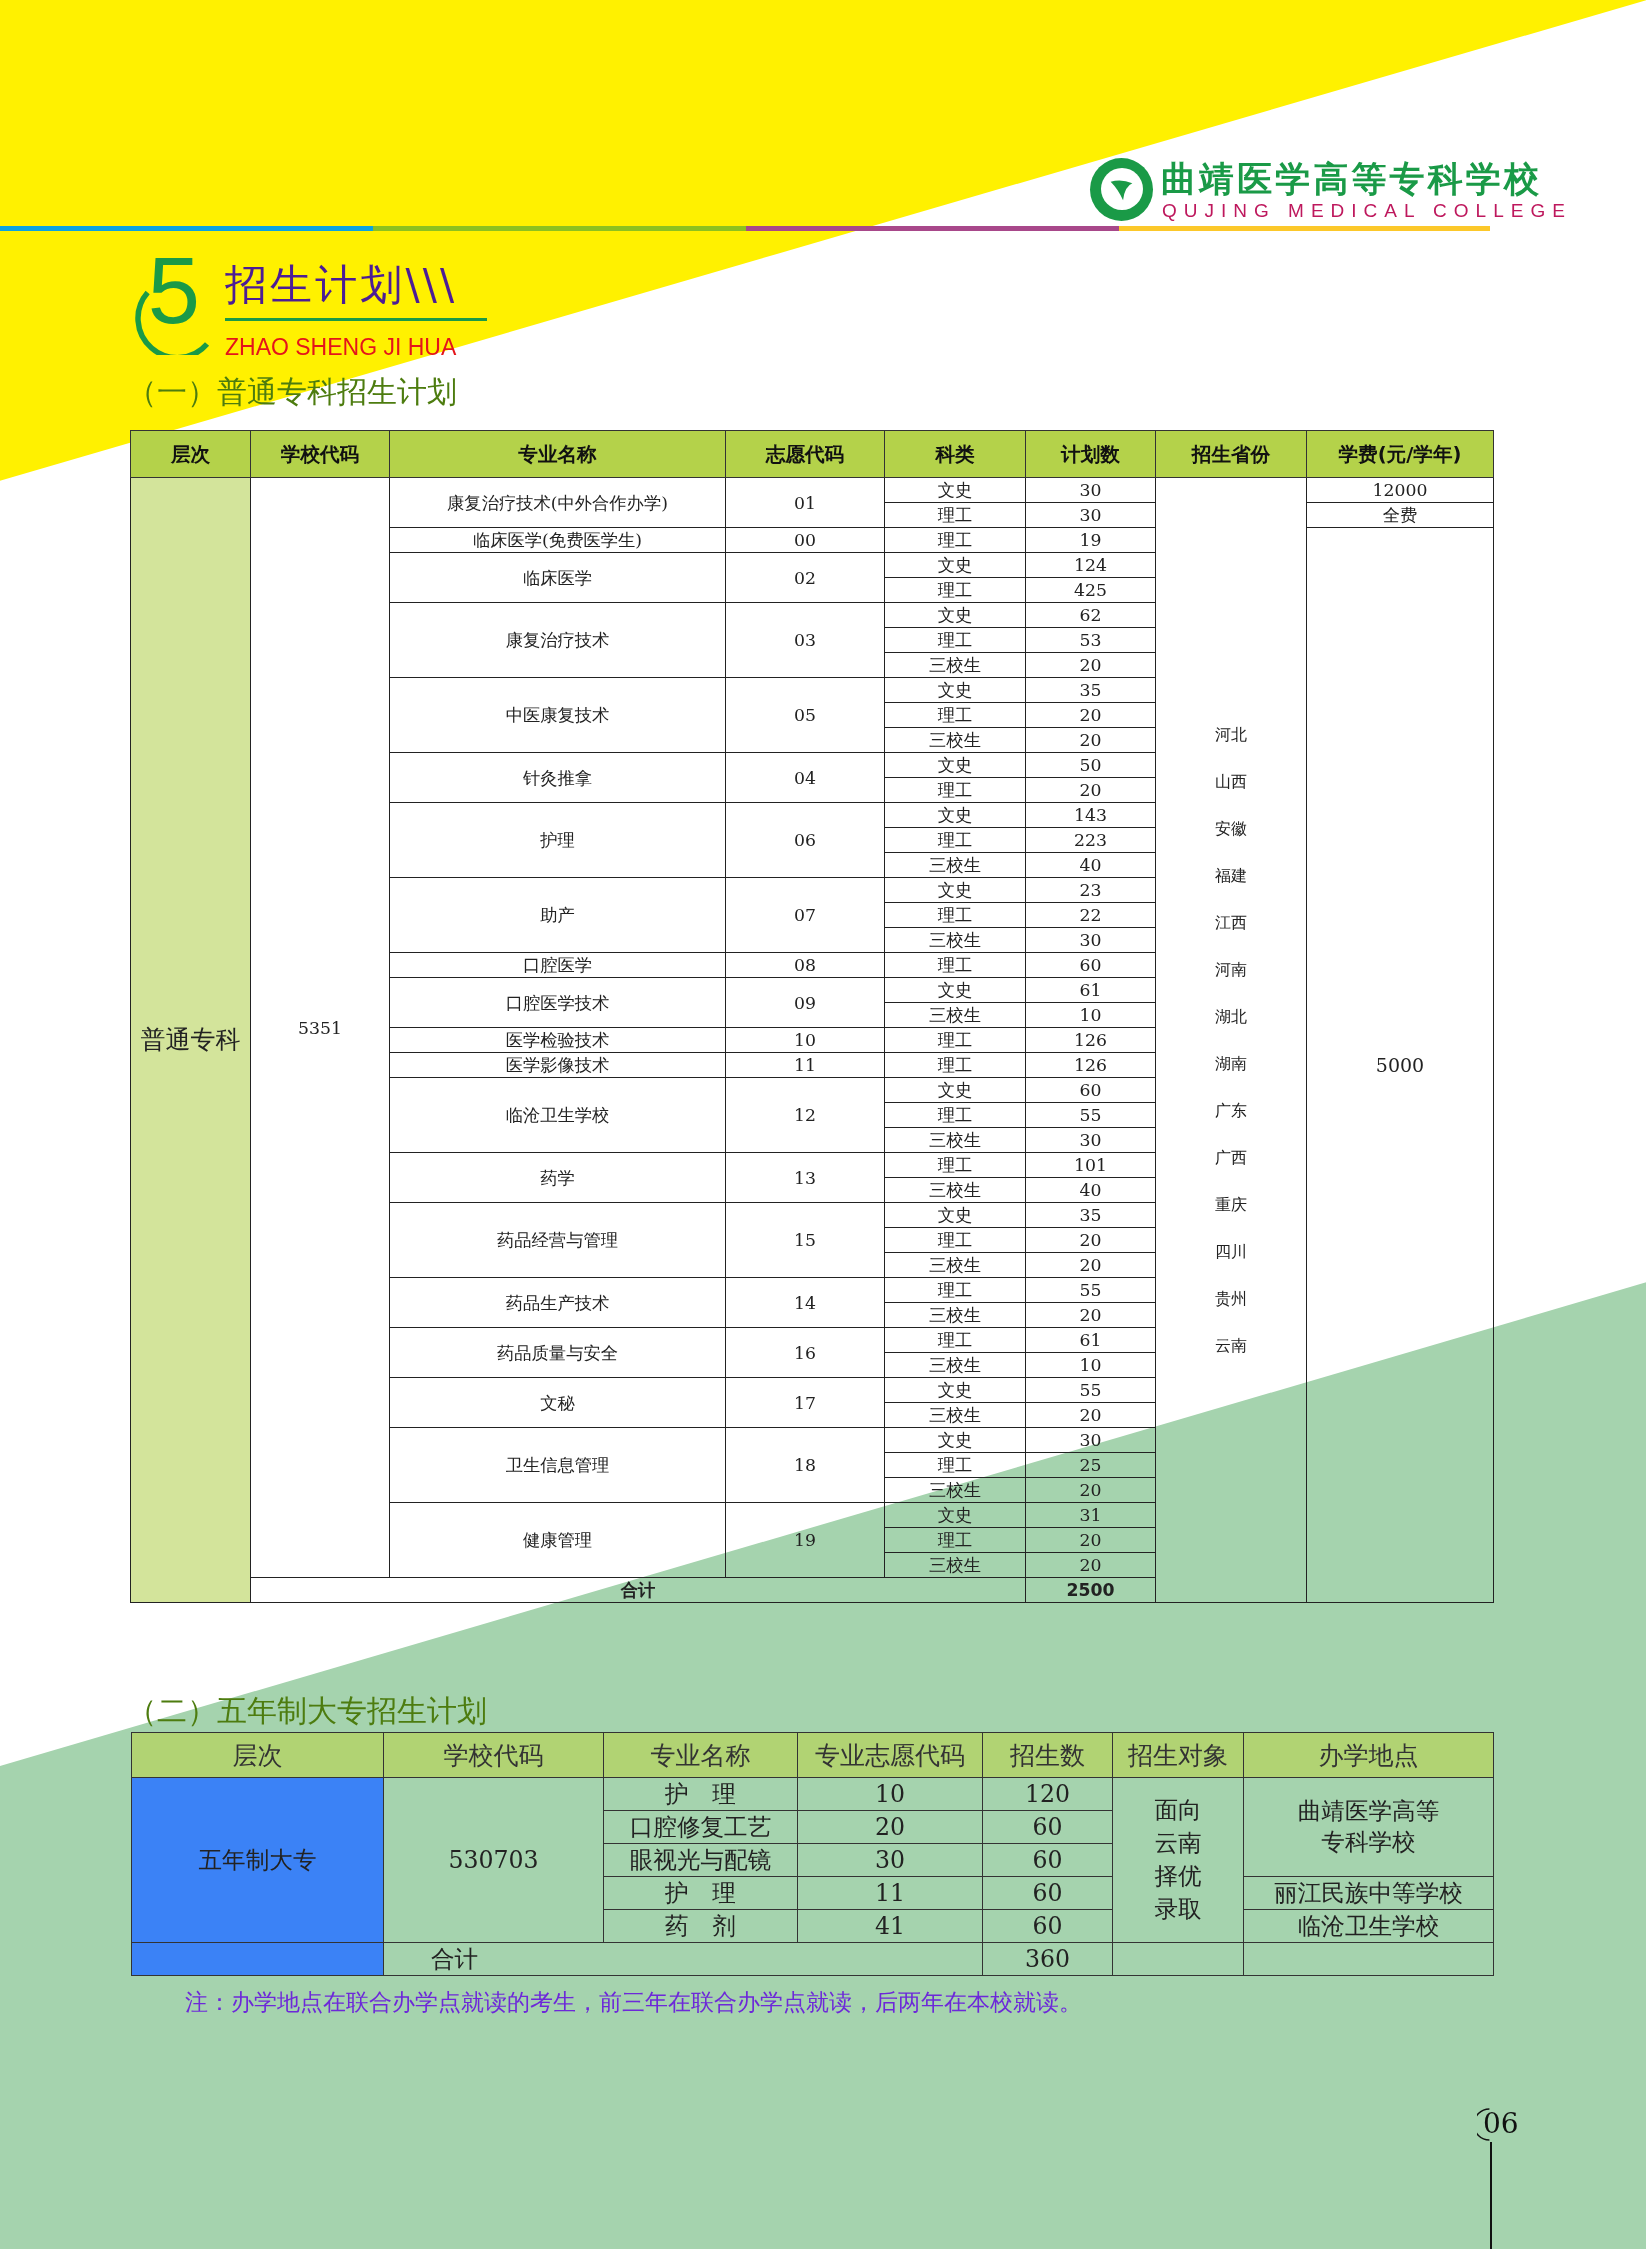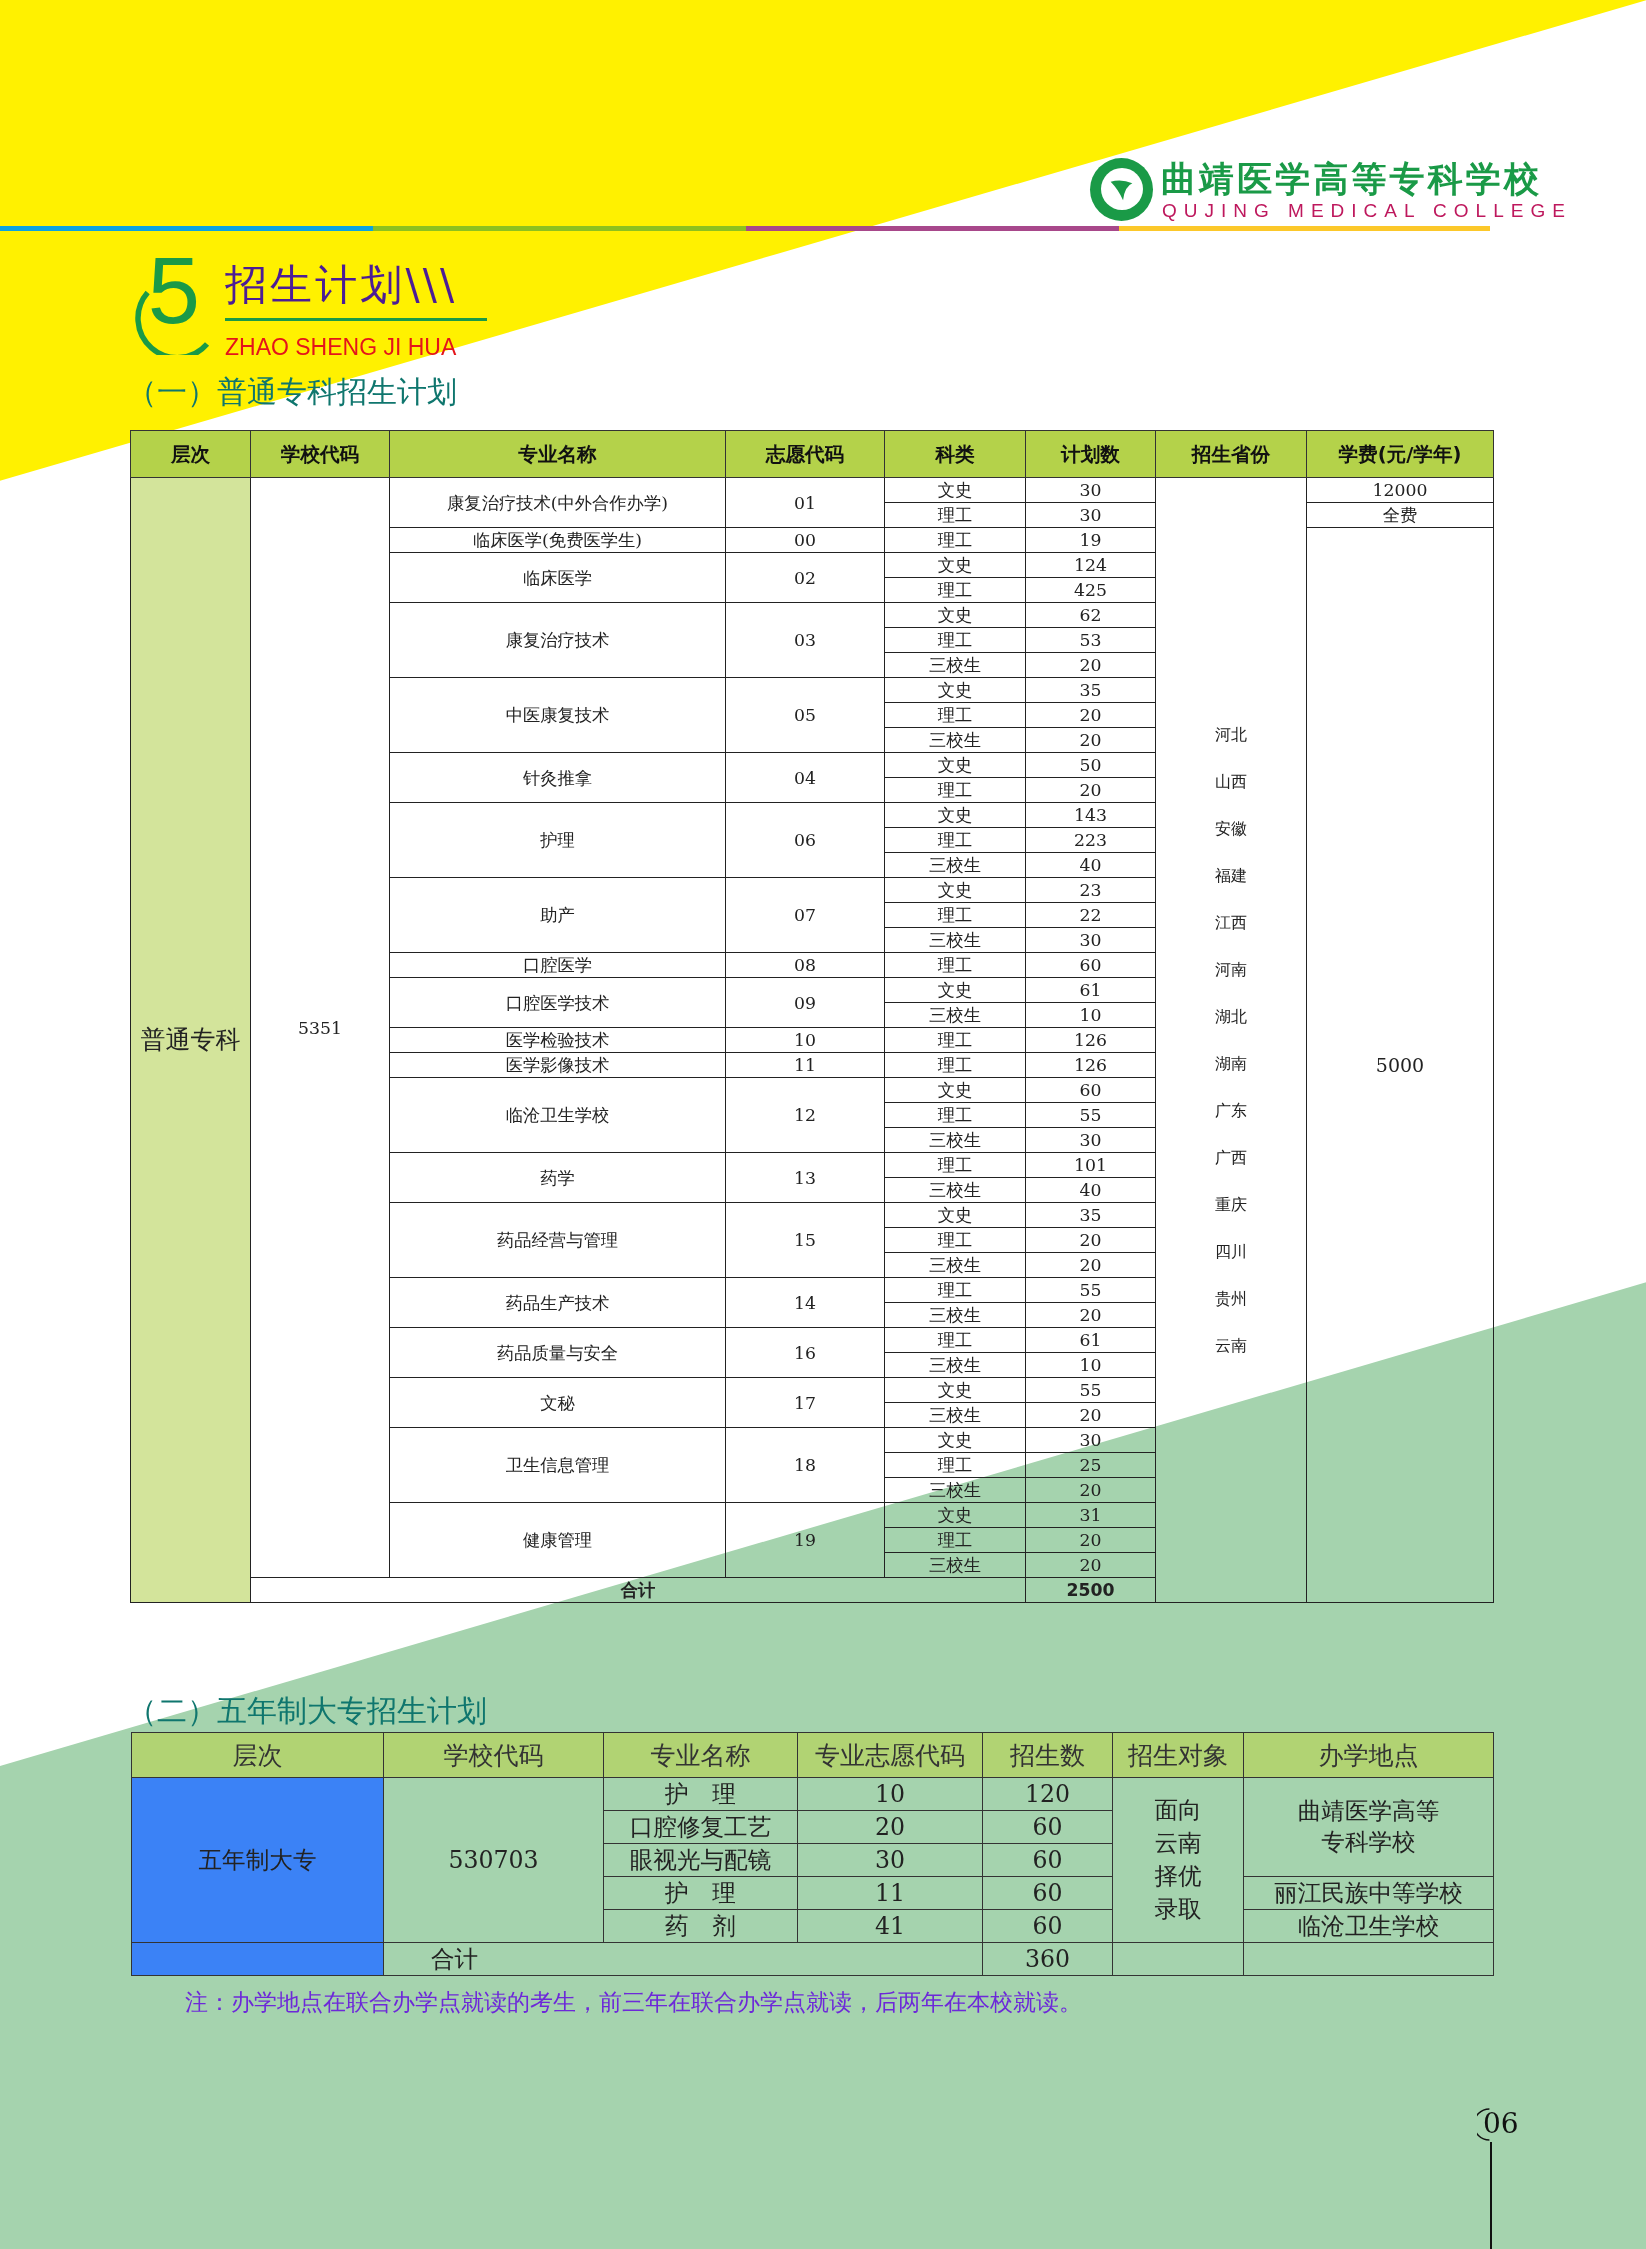--- a/index.html
+++ b/index.html
@@ -19,21 +19,21 @@
   .logo-en { position: absolute; left: 72px; top: 44px; font-size: 19px; color: #be185d; letter-spacing: 7px; font-family: "Liberation Sans", sans-serif; white-space: nowrap; }
   .stripe { position: absolute; top: 226px; height: 4.7px; }
 
   .section-title { position: absolute; left: 132px; top: 255px; width: 377px; height: 102px; }
   .big-five { position: absolute; left: 15.7px; top: -11px; font-family: "Liberation Sans", sans-serif; font-size: 94px; color: #1a9a47; line-height: 1; }
   .five-arc { position: absolute; left: 0; top: 14px; width: 86px; height: 86px; }
   .title-cn { position: absolute; left: 93px; top: 1.6px; font-family: "DejaVu Sans", sans-serif; font-size: 42px; color: #4c1d95; letter-spacing: 3.1px; white-space: nowrap; }
   .title-rule { position: absolute; left: 93px; top: 63px; width: 262px; height: 3.1px; background: #1a9a47; }
   .title-pinyin { position: absolute; left: 93px; top: 71px; font-family: "Liberation Sans", sans-serif; font-size: 23px; color: #e4141b; white-space: nowrap; margin-top: 8px; }
 
-  .subhead { position: absolute; left: 127px; font-family: Liberation Mono, monospace; font-size: 30px; color: #0f766e; white-space: nowrap; }
+  .subhead { position: absolute; left: 127px; font-family: Liberation Mono, monospace; font-size: 30px; color: #4d7c0f; white-space: nowrap; }
 
   table { border-collapse: collapse; position: absolute; table-layout: fixed; }
   #t1 { left: 130px; top: 430px; width: 1363px; }
   #t1 th { background: #b4d24a; height: 44px; font-family: "DejaVu Sans", sans-serif; font-weight: bold; font-size: 19.6px; color: #111; border: 1.6px solid #333; }
   #t1 td { border: 1.2px solid #222; font-size: 17.3px; text-align: center; color: #222; padding: 0; height: 24px; line-height: 24px; }
   #t1 td.level { background: #d3e49b; font-size: 25px; }
   #t1 td.prov { vertical-align: middle; line-height: 47px; font-size: 16px; }
   #t1 td.fee-big { font-size: 19px; }
   #t1 tr.total td { font-family: "DejaVu Sans", sans-serif; font-weight: bold; font-size: 17.3px; }
   .prov-item { display: block; height: 47px; }

